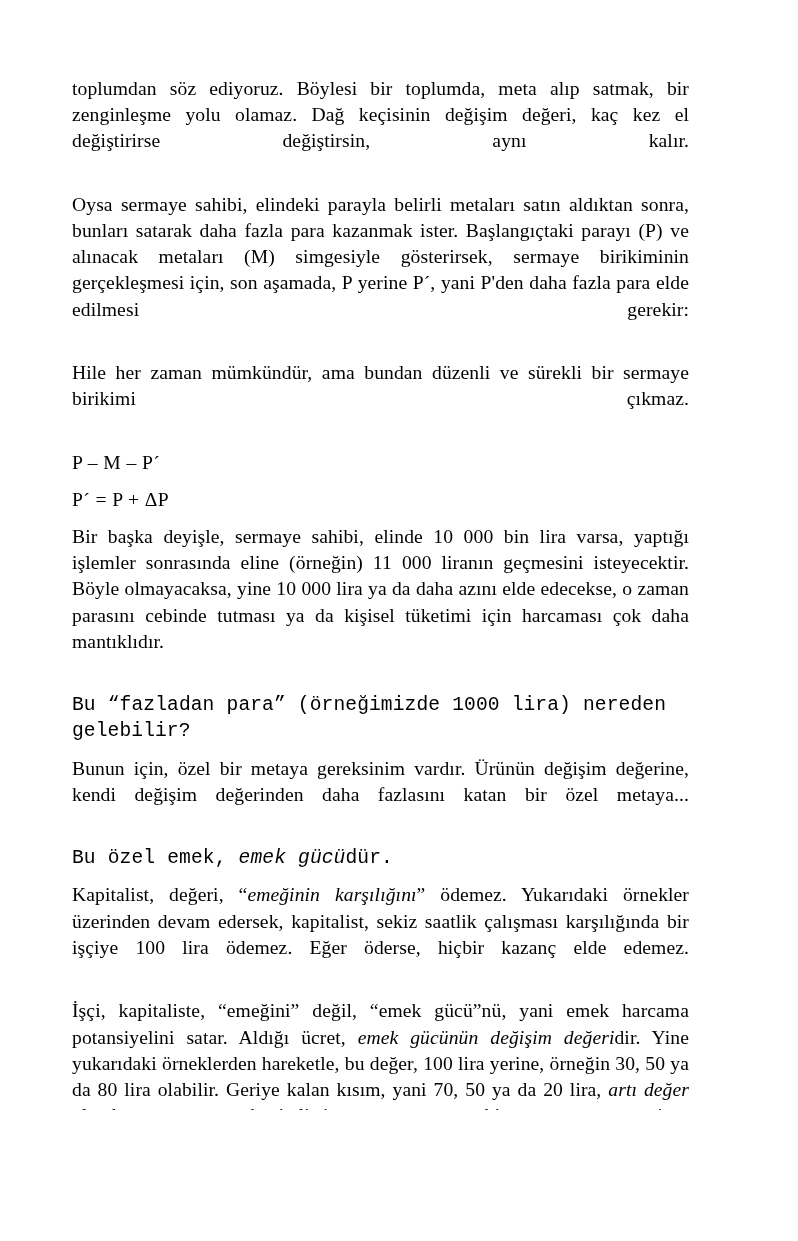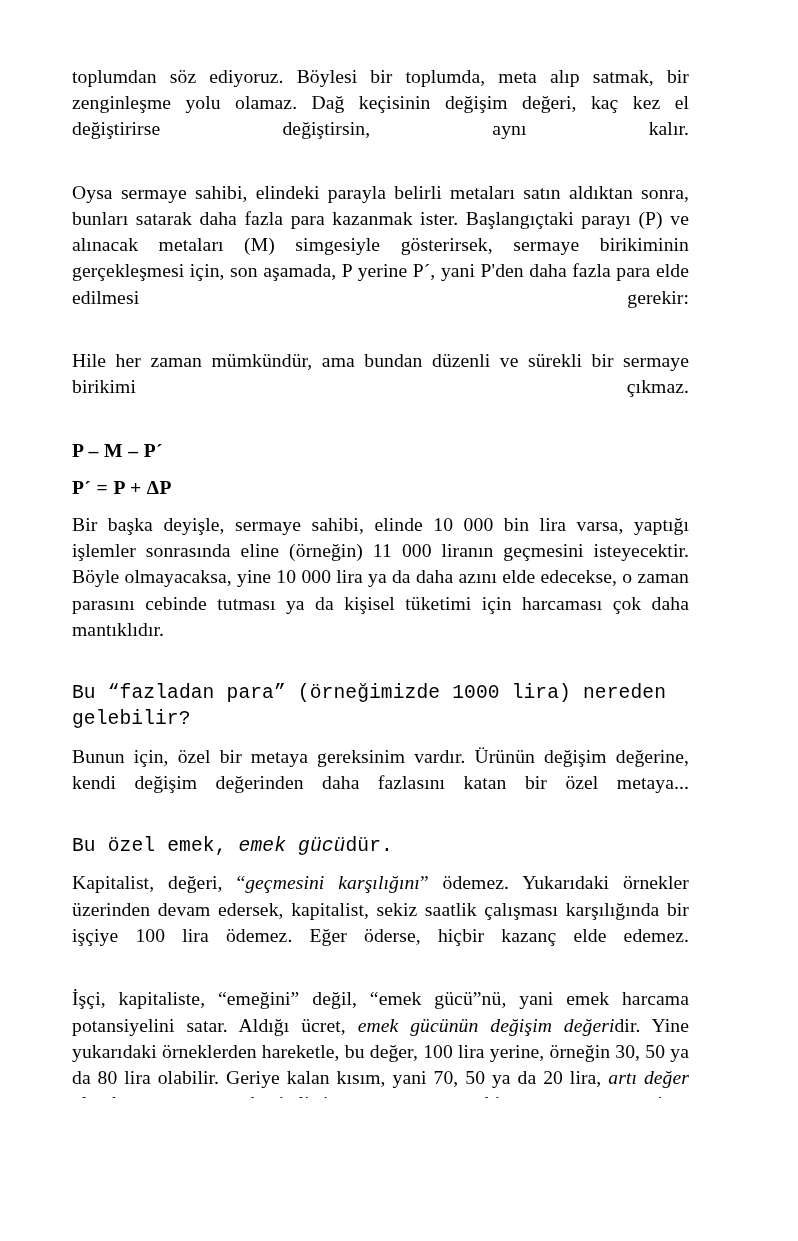--- a/index.html
+++ b/index.html
@@ -7,21 +7,21 @@
     margin: 0;
     padding: 0;
     background: #ffffff;
   }
 
   .page {
     position: relative;
     width: 798px;
     height: 1098px;
     background: #ffffff;
-    margin: 0 auto;
+    margin: 12px auto;
     overflow: hidden;
     font-family: "Liberation Serif", "DejaVu Serif", serif;
     color: #000000;
     -webkit-font-smoothing: antialiased;
   }
 
   .text-column {
     position: absolute;
     left: 72px;
     top: 64px;
@@ -52,21 +52,20 @@
     font-family: Liberation Mono, monospace;
   }
   p.para.nojustify::after { display: none; }
 
   p.formula {
     margin: 0 0 11px 0;
     font-size: 19.6px;
     line-height: 26.2px;
     text-align: left;
     letter-spacing: 0.02em;
-    font-weight: bold;
   }
   p.formula::after { display: none; }
 
   i.it {
     font-style: italic;
     text-align: right;
   }
 
   .footer {
     position: absolute;
@@ -153,21 +152,21 @@
 
     <p class="para nojustify">Bu “fazladan para” (örneğimizde 1000 lira) nereden gelebilir?</p>
 
     <p class="para">Bunun için, özel bir metaya gereksinim vardır. Ürünün değişim değerine, kendi değişim değerinden daha fazlasını katan bir özel metaya...</p>
 
     <p class="para nojustify">
       <span>Bu özel emek, </span><i class="it">emek gücü</i><span>dür.</span>
     </p>
 
     <p class="para">
-      <span>Kapitalist, değeri, “</span><i class="it">geçmesini karşılığını</i><span>” ödemez. Yukarıdaki örnekler üzerinden devam edersek, kapitalist, sekiz saatlik çalışması karşılığında bir işçiye 100 lira ödemez. Eğer öderse, hiçbir kazanç elde edemez.</span>
+      <span>Kapitalist, değeri, “</span><i class="it">emeğinin karşılığını</i><span>” ödemez. Yukarıdaki örnekler üzerinden devam edersek, kapitalist, sekiz saatlik çalışması karşılığında bir işçiye 100 lira ödemez. Eğer öderse, hiçbir kazanç elde edemez.</span>
     </p>
 
     <p class="para">
       <span>İşçi, kapitaliste, “emeğini” değil, “emek gücü”nü, yani emek harcama potansiyelini satar. Aldığı ücret, </span><i class="it">emek gücünün değişim değeri</i><span>dir. Yine yukarıdaki örneklerden hareketle, bu değer, 100 lira yerine, örneğin 30, 50 ya da 80 lira olabilir. Geriye kalan kısım, yani 70, 50 ya da 20 lira, </span><i class="it">artı değer</i><span> olarak kapitalistin cebine girer.</span>
     </p>
 
 
   </div>
 
   <div class="footer">

